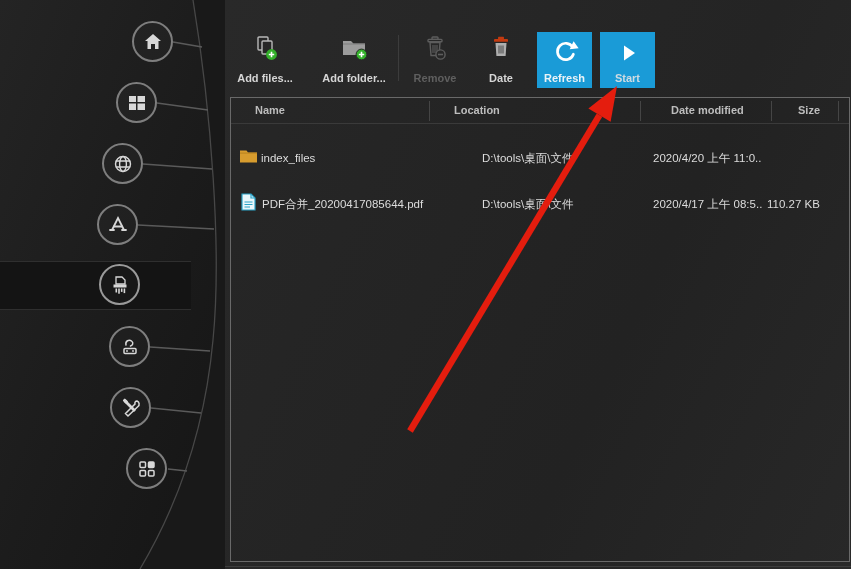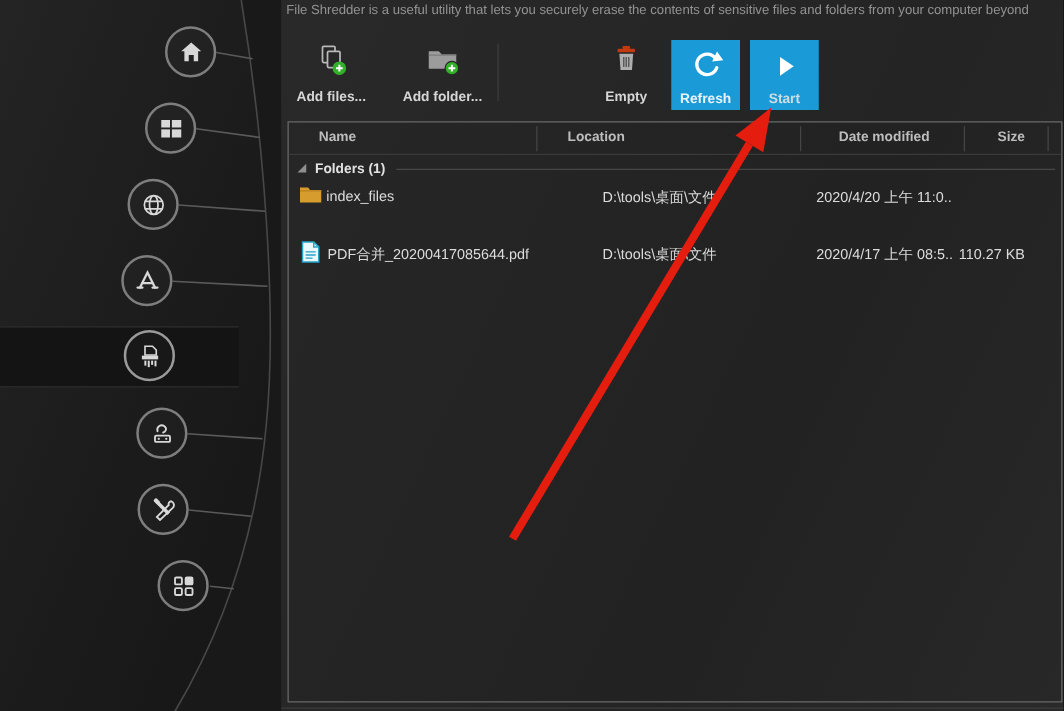--- a/index.html
+++ b/index.html
@@ -156,21 +156,20 @@
           <rect x="2" y="10.5" width="5.5" height="5.5" rx="1"></rect>
           <rect x="10.5" y="10.5" width="5.5" height="5.5" rx="1"></rect>
         </svg>
       </span>
     </div>
   </aside>
 
   <main class="main">
 
     <div class="desc">
-      <div>File Shredder is a useful utility that lets you securely erase the contents of sensitive files and folders from your computer beyond</div>
     </div>
 
     <div class="tbtn" style="left:92px;width:74px">
       <span>
         <svg width="30" height="28" viewBox="0 0 30 28">
           <path d="M4 7 H12 L14.5 9.5 H26 V21 H4 Z" fill="#9c9c9c"></path>
           <path d="M4 10 H26" stroke="#7d7d7d" stroke-width="1"></path>
           <circle cx="22.5" cy="20.5" r="5.4" fill="#33b02a" stroke="#272727" stroke-width="1"></circle>
           <path d="M22.5 17.8 V23.2 M19.8 20.5 H25.2" stroke="#fff" stroke-width="1.6"></path>
         </svg>
@@ -185,31 +184,44 @@
           <rect x="11" y="7" width="10" height="13" rx="1" fill="#272727" stroke="#b8b8b8" stroke-width="1.4"></rect>
           <circle cx="20.5" cy="20.5" r="5.4" fill="#33b02a"></circle>
           <path d="M20.5 17.8 V23.2 M17.8 20.5 H23.2" stroke="#fff" stroke-width="1.6"></path>
         </svg>
       </span>
       <span class="lbl">Add files...</span>
     </div>
 
     <div class="tb-sep"></div>
 
+    <div class="tbtn disabled" style="left:184px;width:52px">
+      <span>
+        <svg width="26" height="28" viewBox="0 0 26 28" fill="none" stroke="#5d5d5d" stroke-width="1.4">
+          <rect x="10" y="3" width="6" height="2.4" rx="0.8"></rect>
+          <rect x="6" y="5.4" width="14" height="2.4" rx="0.8"></rect>
+          <path d="M8 8.5 H18 L17 21.5 H9 Z"></path>
+            <path d="M11 11 V19 M13 11 V19 M15 11 V19" stroke-width="1.1"></path>
+          <circle cx="18.5" cy="20.5" r="4.6" fill="#272727"></circle>
+          <path d="M16 20.5 H21" stroke-width="1.6"></path>
+        </svg>
+      </span>
+      <span class="lbl">Remove</span>
+    </div>
 
     <div class="tbtn" style="left:252px;width:48px">
       <span>
         <svg width="24" height="28" viewBox="0 0 24 28">
           <rect x="9" y="2.8" width="6" height="2.4" rx="0.8" fill="#c23a10"></rect>
           <rect x="5" y="5" width="14" height="2.8" rx="0.9" fill="#c23a10"></rect>
           <path d="M6.5 9 H17.5 L16.6 22 H7.4 Z" fill="#aeaeae"></path>
           <path d="M10 11.5 V19.5 M12 11.5 V19.5 M14 11.5 V19.5" stroke="#5a5a5a" stroke-width="1.2"></path>
         </svg>
       </span>
-      <span class="lbl">Empty</span>
+      <span class="lbl">Date</span>
     </div>
 
     <div class="tbtn accent" style="left:375px">
       <span>
         <svg width="30" height="30" viewBox="0 0 30 30">
             <polygon points="11,7.5 22,15 11,22.5" fill="#fff"></polygon>
           </svg>
       </span>
       <span class="lbl" style="color:#cfdbe2">Start</span>
     </div>
@@ -229,25 +241,20 @@
         <span class="th" style="left:8px">Name</span>
         <span class="th" style="left:207px">Location</span>
         <span class="th" style="left:424px">Date modified</span>
         <span class="th" style="left:551px">Size</span>
         <span class="col-sep" style="left:198px"></span>
         <span class="col-sep" style="left:409px"></span>
         <span class="col-sep" style="left:540px"></span>
         <span class="col-sep" style="left:607px"></span>
       </div>
 
-      <div class="group-row" style="top:27px;height:19px">
-        <span class="expander"></span>
-        <span class="group-lbl">Folders (1)</span>
-        <span class="group-line"></span>
-      </div>
 
       <div class="file-row" style="top:46px;height:28px">
         <span class="row-icon">
           <svg width="19" height="15" viewBox="0 0 19 15">
             <path d="M1 2 H7.5 L9 4 H18 V14 H1 Z" fill="#d79c2e"></path>
             <path d="M1 4.6 H18" stroke="#b8821f" stroke-width="1"></path>
           </svg>
         </span>
         <span class="cell c-name">index_files</span>
         <span class="cell c-loc">D:\tools\桌面\文件</span>

